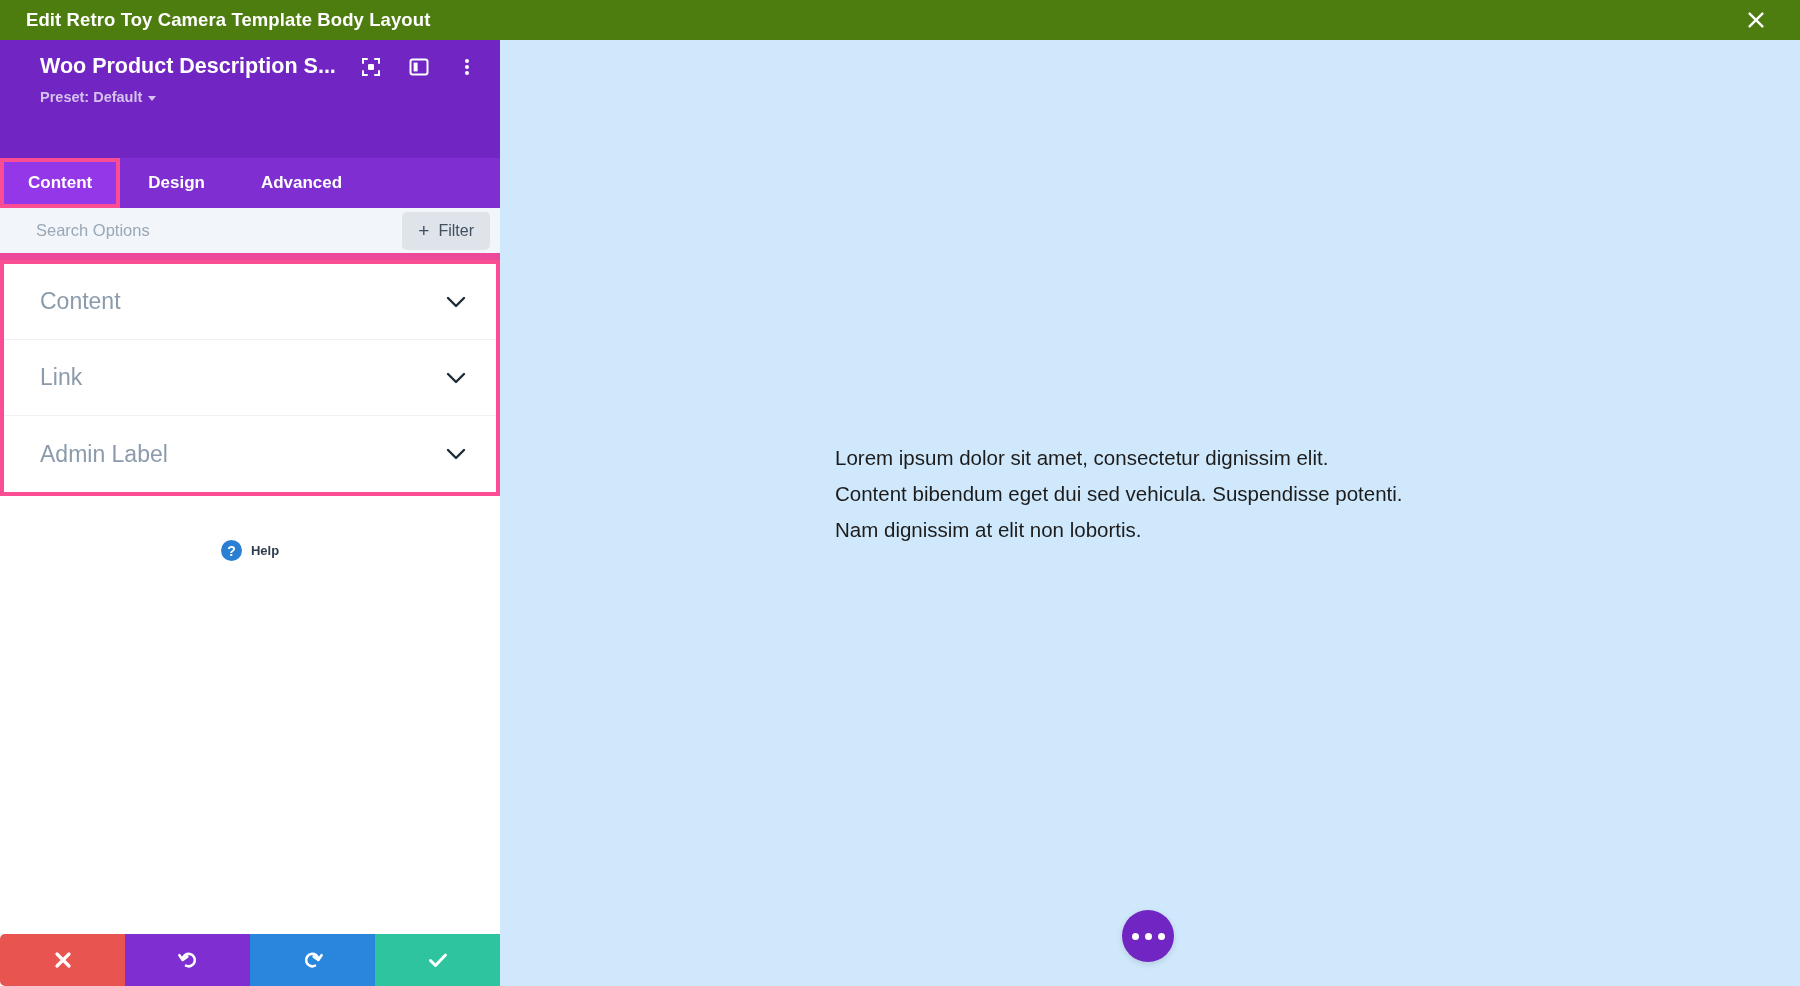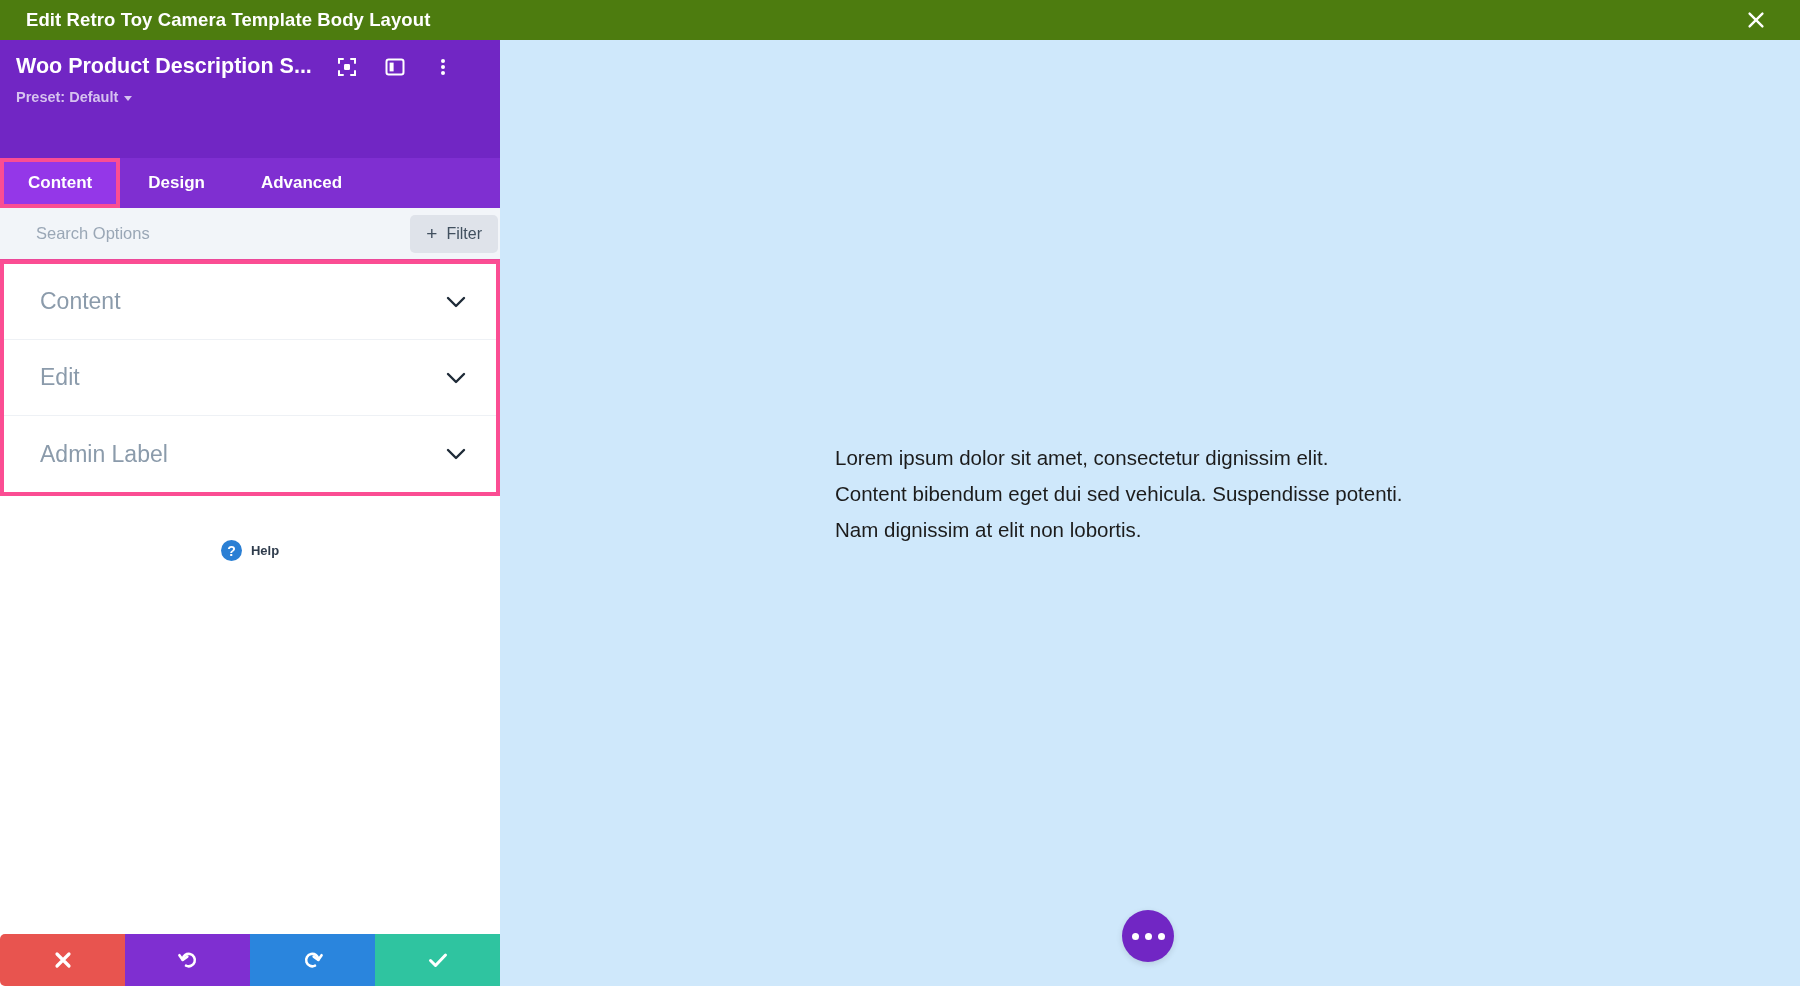--- a/index.html
+++ b/index.html
@@ -77,21 +77,21 @@
   
   #panel {
     position: absolute;
     left: 0; top: 40px;
     width: 500px; height: 946px;
     background: #ffffff;
     display: flex; flex-direction: column;
   }
   #panel-header {
     background: #7126c4;
-    padding: 14px 24px 12px 16px;
+    padding: 14px 24px 12px 40px;
     position: relative;
     height: 118px;
   }
   #panel-header .row1 {
     display: flex; align-items: center;
   }
   #module-name {
     color: #ffffff;
     font-size: 21.5px;
     font-weight: bold;
@@ -155,22 +155,22 @@
     left: 0; top: 0; right: 0; bottom: 0;
     border: 4px solid #fb4d93;
     pointer-events: none;
   }
 
   
   #searchbar {
     background: #f2f5f9;
     height: 52px;
     display: flex; align-items: center;
-    padding: 0 2px 0 36px;
-    border-bottom: 1px solid #ec4899;
+    padding: 0 10px 0 36px;
+    border-bottom: 7px solid #ec4899;
   }
   #search-input {
     flex: 1;
     border: none;
     background: transparent;
     outline: none;
     font-size: 16.5px;
     color: #4c5866;
     font-family: "Liberation Sans", sans-serif;
   }
@@ -343,21 +343,21 @@
     <div id="accordion-wrap">
       <div class="acc-row">
         <span class="acc-label">Content</span>
         <span class="acc-chevron">
           <svg width="20" height="12" viewBox="0 0 20 12">
             <path d="M2 2 L10 10 L18 2" stroke="#1e2a37" stroke-width="2.4" fill="none" stroke-linecap="round" stroke-linejoin="round"></path>
           </svg>
         </span>
       </div>
       <div class="acc-row">
-        <span class="acc-label">Edit</span>
+        <span class="acc-label">Link</span>
         <span class="acc-chevron">
           <svg width="20" height="12" viewBox="0 0 20 12">
             <path d="M2 2 L10 10 L18 2" stroke="#1e2a37" stroke-width="2.4" fill="none" stroke-linecap="round" stroke-linejoin="round"></path>
           </svg>
         </span>
       </div>
       <div class="acc-row">
         <span class="acc-label">Admin Label</span>
         <span class="acc-chevron">
           <svg width="20" height="12" viewBox="0 0 20 12">

